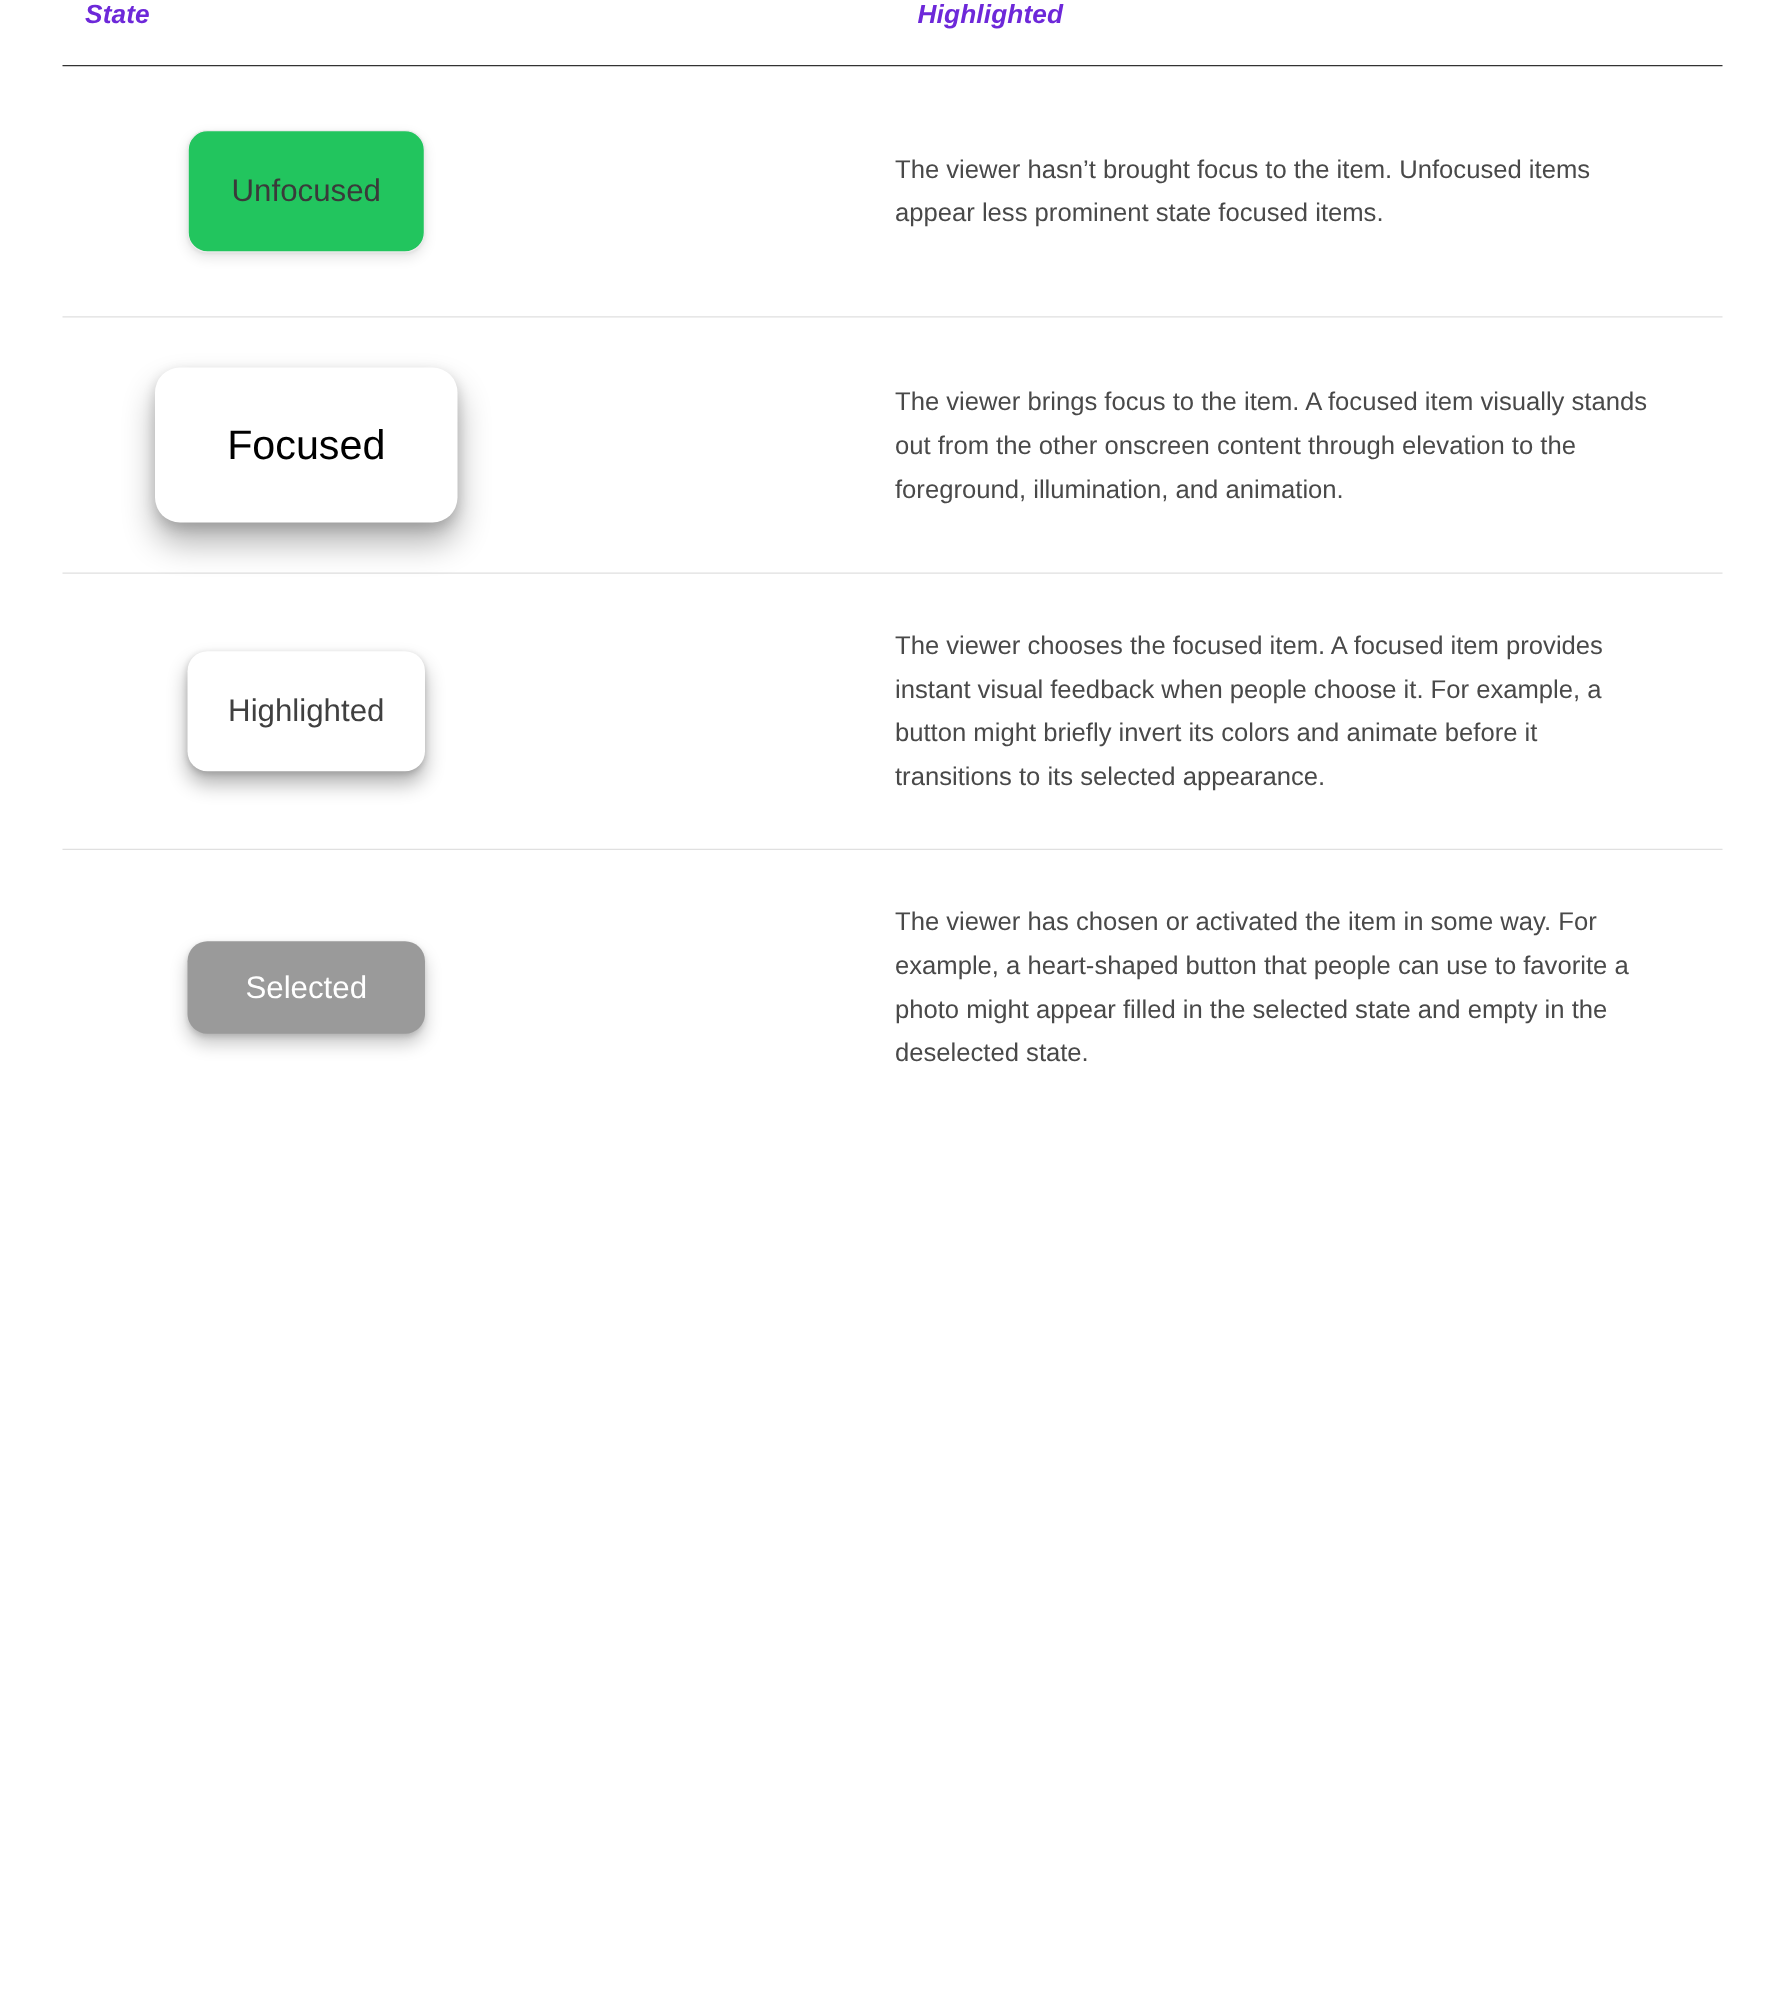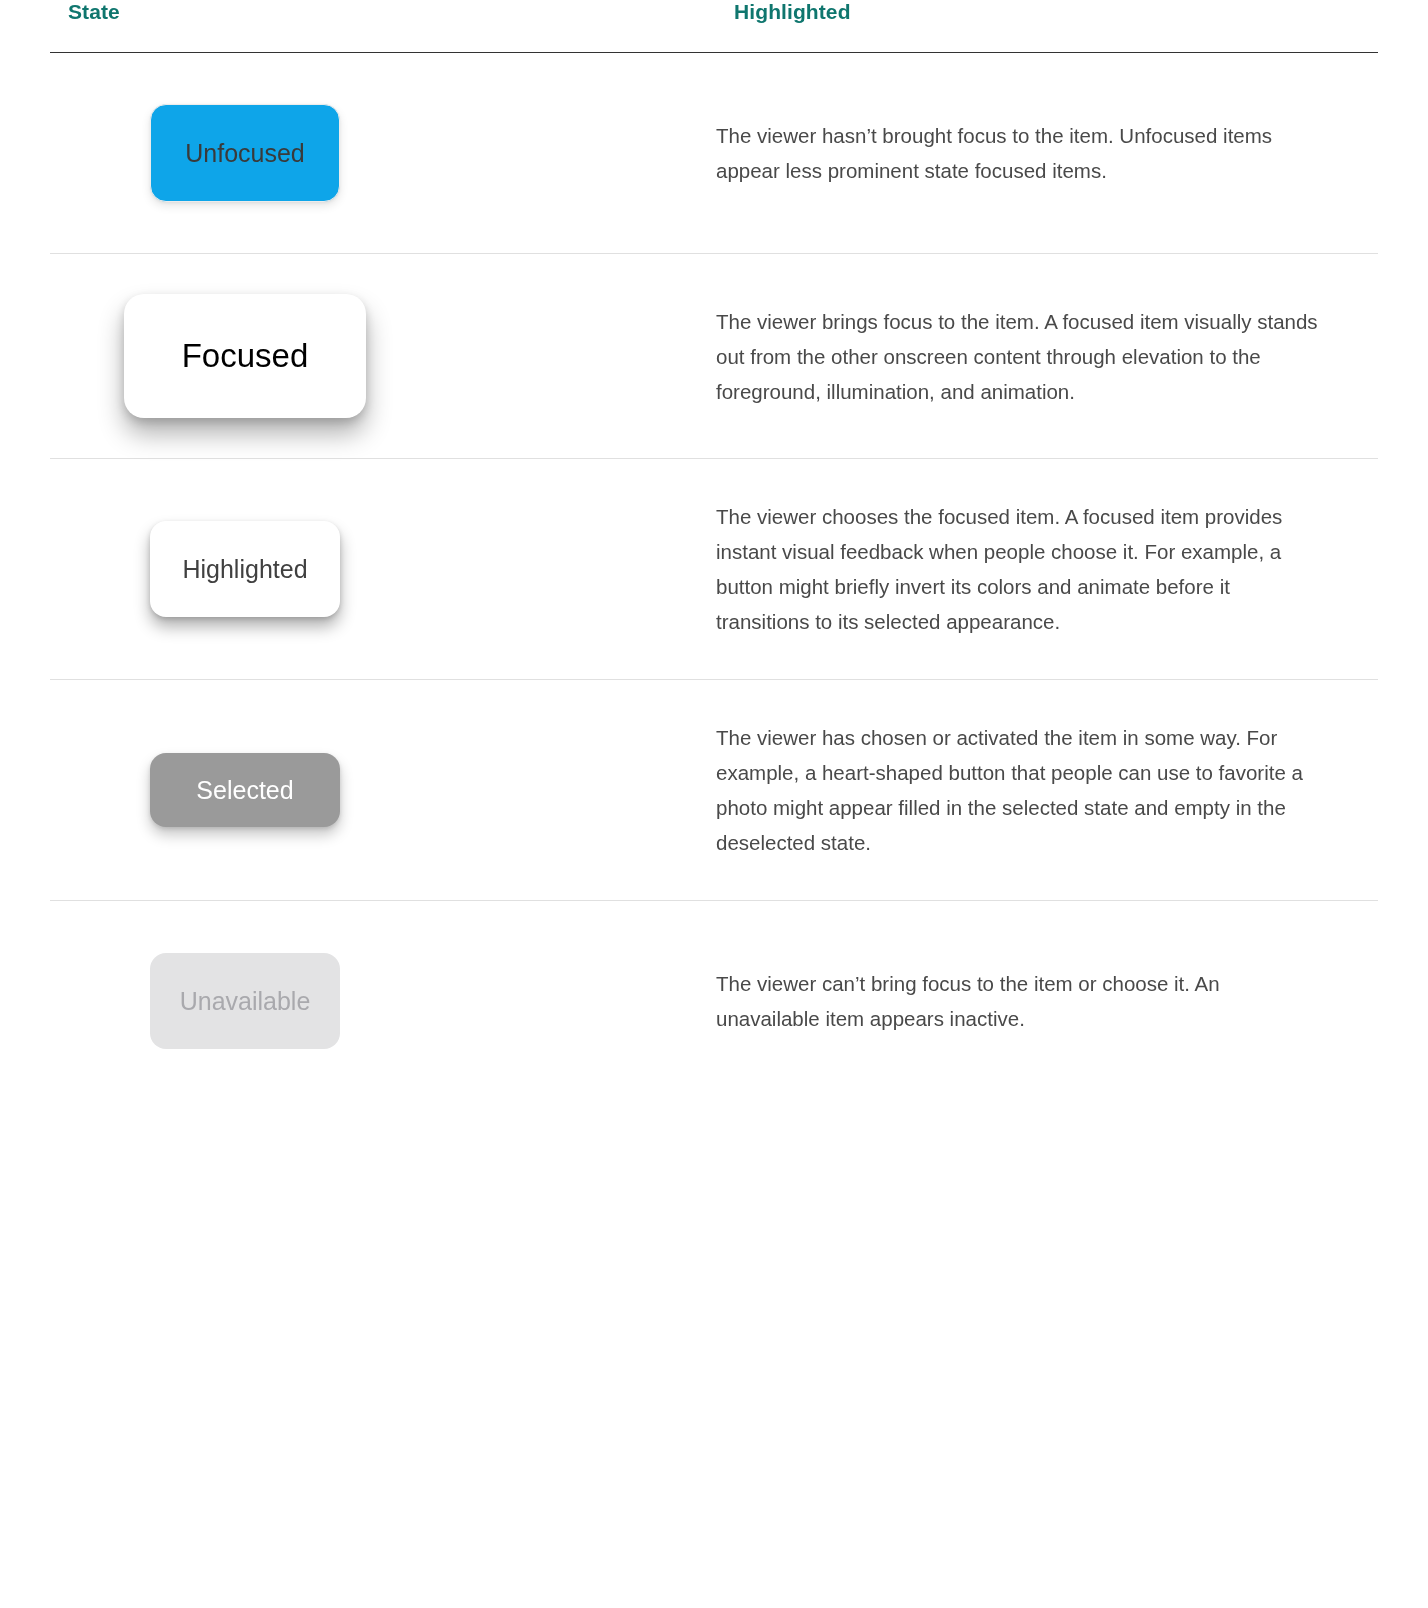--- a/index.html
+++ b/index.html
@@ -23,23 +23,24 @@
     border-collapse: collapse;
     table-layout: fixed;
   }
   table.states col.col-state { width: 666px; }
   table.states col.col-desc  { width: 662px; }
 
   thead th {
     text-align: left;
     font-size: 21px;
     font-weight: 700;
-    color: #0f766e;
+    color: #6d28d9;
     padding: 0 0 28px 18px;
     letter-spacing: 0.1px;
+    font-style: italic;
   }
   thead tr {
     border-bottom: 1.5px solid #333333;
   }
   tbody tr {
     border-bottom: 1px solid #e0e0e0;
   }
   tbody tr:last-child {
     border-bottom: none;
   }
@@ -73,21 +74,21 @@
     display: flex;
     align-items: center;
     justify-content: center;
     font-family: "Liberation Sans", sans-serif;
     user-select: none;
   }
   .chip-unfocused {
     width: 190px;
     height: 98px;
     border-radius: 16px;
-    background: #0ea5e9;
+    background: #22c55e;
     color: #3a3a3a;
     font-size: 25px;
     border: 1px solid #ececec;
     box-shadow: 0 4px 10px rgba(0,0,0,0.10), 0 1px 3px rgba(0,0,0,0.06);
   }
   .chip-focused {
     width: 242px;
     height: 124px;
     border-radius: 20px;
     background: #ffffff;
@@ -178,26 +179,16 @@
         <td class="state-cell">
           <div class="chip-wrap">
             <div class="chip chip-selected">Selected</div>
           </div>
         </td>
         <td class="desc-cell">
           <div class="desc">The viewer has chosen or activated the item in some way. For example, a heart-shaped button that people can use to favorite a photo might appear filled in the selected state and empty in the deselected state.</div>
         </td>
       </tr>
 
-      <tr>
-        <td class="state-cell">
-          <div class="chip-wrap">
-            <div class="chip chip-unavailable">Unavailable</div>
-          </div>
-        </td>
-        <td class="desc-cell">
-          <div class="desc">The viewer can’t bring focus to the item or choose it. An unavailable item appears inactive.</div>
-        </td>
-      </tr>
 
     </tbody>
   </table>
 </div>
 
 </body></html>

